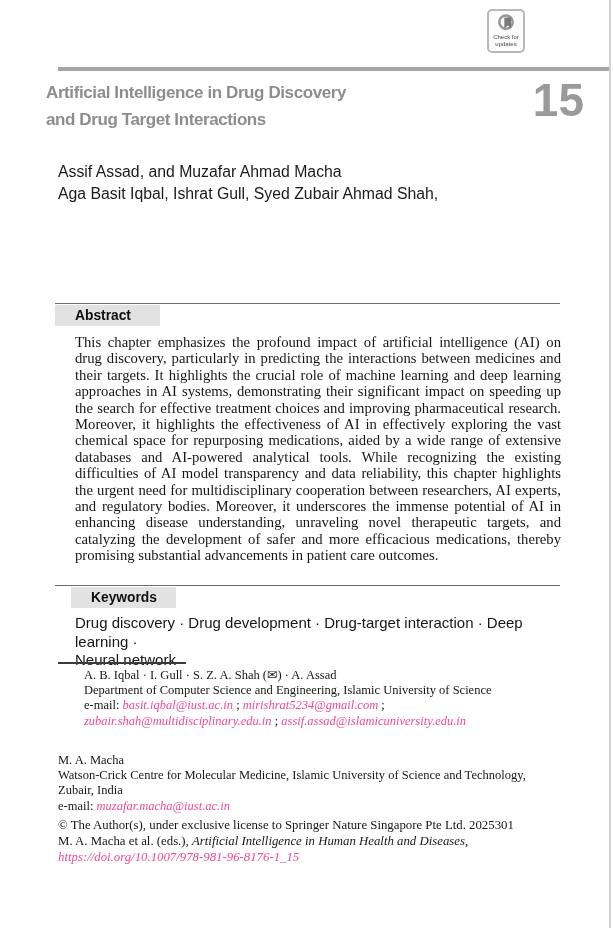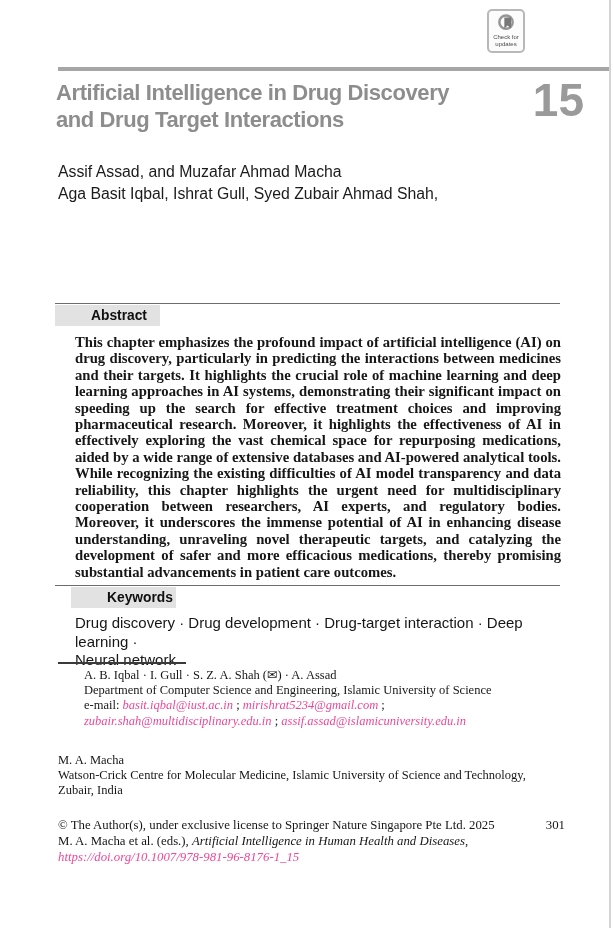--- a/index.html
+++ b/index.html
@@ -10,51 +10,51 @@
   
   .badge{position:absolute;left:487px;top:9px;width:38px;height:44px;box-sizing:border-box;
          border:2px solid #b8b8b8;border-radius:5px;background:#fcfcfc;
          display:flex;flex-direction:column;align-items:center;padding-top:2px;cursor:pointer;}
   .badge svg{display:block;}
   .badge-text{font-size:6px;line-height:6.5px;color:#4a4a4a;text-align:center;margin-top:1px;
               font-family:"Liberation Sans",sans-serif;}
 
   .top-rule{position:absolute;left:58px;top:67px;width:551px;height:4px;background:#a6a6a6;}
 
-  .title{position:absolute;left:56px;top:80px;width:470px;font-size:22px;font-weight:700;
+  .title{position:absolute;left:46px;top:80px;width:470px;font-size:17px;font-weight:700;
          color:#8d8d8d;line-height:26.5px;letter-spacing:-0.4px;}
   .chapter-num{position:absolute;top:77px;right:29px;font-size:46px;font-weight:700;
                color:#9a9a9a;line-height:1;}
 
   .authors{position:absolute;left:58px;top:161px;font-size:15.8px;line-height:22px;color:#1b1b1b;}
 
   .sect-rule{position:absolute;left:55px;width:505px;height:1px;background:#6d6d6d;}
   .rule-abstract{top:303px;}
   .rule-keywords{top:585px;}
   .sect-label{position:absolute;left:55px;width:105px;height:21px;background:#e2e2e2;
               font-size:13.8px;font-weight:700;color:#0f0f0f;line-height:21px;
-              padding-left:36px;box-sizing:border-box;}
+              padding-left:20px;box-sizing:border-box;}
   .label-abstract{top:305px;}
   .label-keywords{top:587px;margin-left:16px;}
 
   .abstract-body{position:absolute;left:75px;top:334px;width:486px;
                  font-family:"Liberation Serif",serif;font-size:14.7px;line-height:16.4px;
-                 text-align:justify;color:#161616;font-weight:bold;}
+                 text-align:justify;color:#161616;}
   .keywords-body{position:absolute;left:75px;top:614px;width:500px;
                  font-family:Liberation Sans, sans-serif;font-size:15px;line-height:18.5px;color:#161616;}
 
   .foot-rule{position:absolute;left:58px;top:662px;width:128px;height:1.5px;background:#3a3a3a;}
   .footnote{position:absolute;left:58px;width:535px;font-family:"Liberation Serif",serif;
             font-size:12.5px;line-height:15.2px;color:#161616;}
   .fn1{top:668px;margin-left:26px;}
   .fn2{top:753px;}
 
   .imprint{position:absolute;left:58px;top:817px;width:507px;font-family:"Liberation Serif",serif;
            font-size:12.8px;line-height:16.2px;color:#161616;}
-  .imprint-line1{display:flex;justify-content:space-between;}
+  .imprint-line1{display:flex;justify-content:flex-start;}
   .imprint-line1 span{white-space:nowrap;}
 
   .lnk{color:#ec4899;text-decoration:none;cursor:pointer;font-style:italic;}
   .it{font-style:italic;}
 </style>
 </head>
 <body>
 
 <div class="page">
 
@@ -114,20 +114,24 @@
       <span class="lnk">zubair.shah@multidisciplinary.edu.in</span>
       <span>; </span>
       <span class="lnk">assif.assad@islamicuniversity.edu.in</span>
     </div>
   </div>
 
   <div class="footnote fn2">
     <div>M. A. Macha</div>
     <div>Watson-Crick Centre for Molecular Medicine, Islamic University of Science and Technology,</div>
     <div>Zubair, India</div>
+    <div>
+      <span>e-mail: </span>
+      <span class="lnk">muzafar.macha@iust.ac.in</span>
+    </div>
   </div>
 
   <div class="imprint">
     <div class="imprint-line1">
       <span>© The Author(s), under exclusive license to Springer Nature Singapore Pte Ltd. 2025</span>
       <span>301</span>
     </div>
     <div>
       <span>M. A. Macha et al. (eds.), </span><span class="it">Artificial Intelligence in Human Health and Diseases</span><span>,</span>
     </div>

